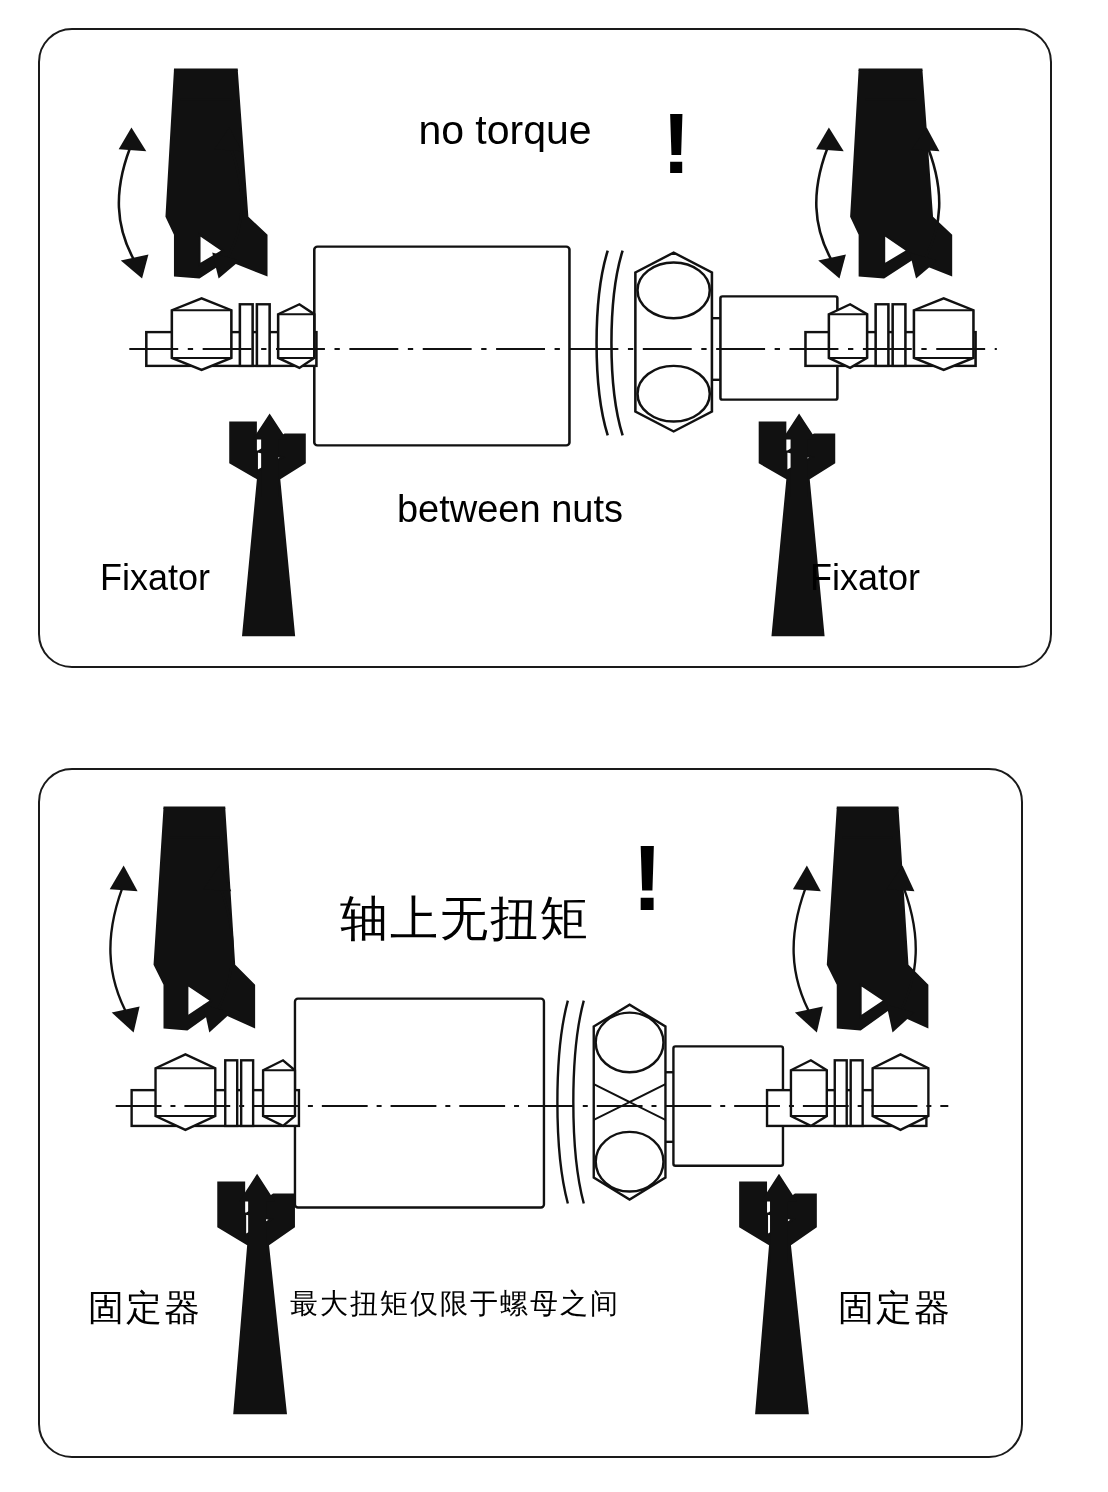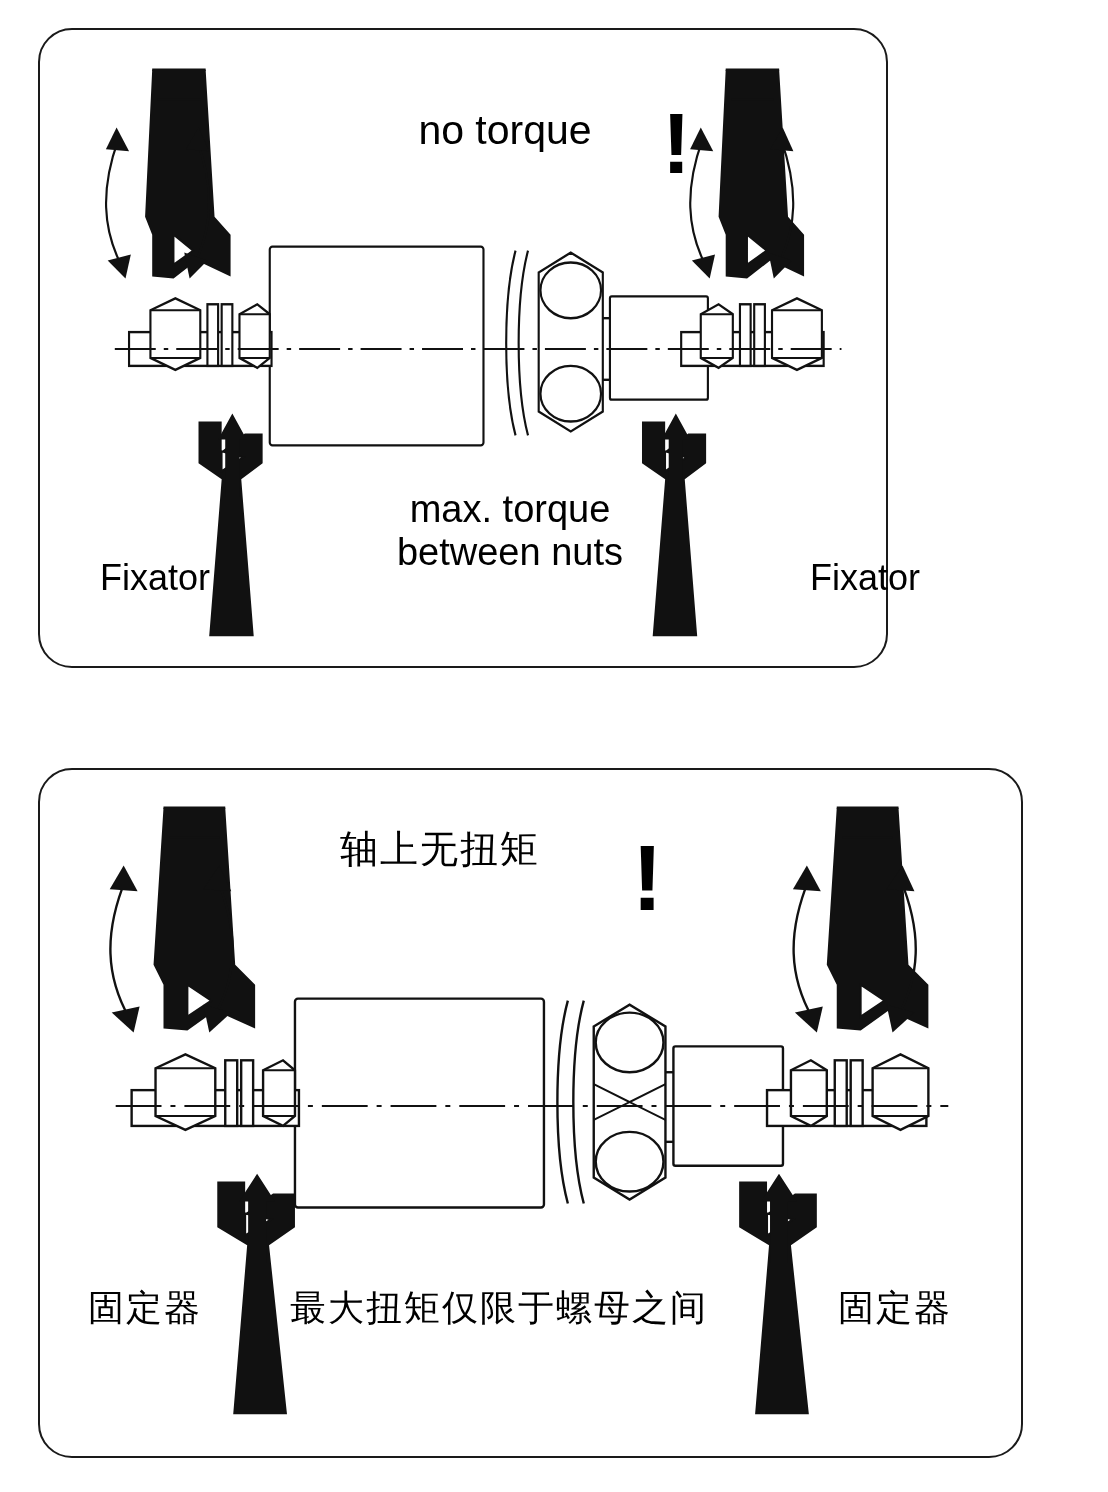--- a/index.html
+++ b/index.html
@@ -18,21 +18,21 @@
   .panel {
     position: absolute;
     border: 2px solid #1a1a1a;
     border-radius: 34px;
     background: #fff;
     box-sizing: border-box;
   }
   #panel-en {
     left: 38px;
     top: 28px;
-    width: 850px;
+    width: 1014px;
     height: 640px;
   }
   #panel-zh {
     left: 38px;
     top: 768px;
     width: 985px;
     height: 690px;
   }
   .stage {
     position: absolute;
@@ -77,35 +77,35 @@
     font-size: 36px;
   }
   #en-fix-r {
     left: 770px;
     top: 528px;
     font-size: 36px;
   }
   
   #zh-head {
     left: 340px;
-    top: 828px;
-    font-size: 38px;
+    top: 892px;
+    font-size: 48px;
     letter-spacing: 2px;
   }
   #zh-bang {
     left: 632px;
     top: 832px;
     font-size: 92px;
     font-weight: bold;
     line-height: 1;
   }
   #zh-mid {
     left: 290px;
     top: 1288px;
-    font-size: 36px;
+    font-size: 28px;
     letter-spacing: 2px;
   }
   #zh-fix-l {
     left: 88px;
     top: 1288px;
     font-size: 36px;
     letter-spacing: 2px;
   }
   #zh-fix-r {
     left: 838px;
@@ -206,21 +206,20 @@
       </g>
     </svg>
   </div>
 
   <div class="lbl" id="en-head">
     <div>no torque</div>
   </div>
   <div class="lbl" id="en-bang">!</div>
 
   <div class="lbl" id="en-mid">
-    <div>max. torque</div>
     <div>between nuts</div>
   </div>
 
   <div class="lbl" id="en-fix-l">Fixator</div>
   <div class="lbl" id="en-fix-r">Fixator</div>
 </div>
 
 <div class="panel" id="panel-zh">
   <div class="stage">
     <svg viewBox="0 0 985 690" preserveAspectRatio="none" aria-hidden="true">

